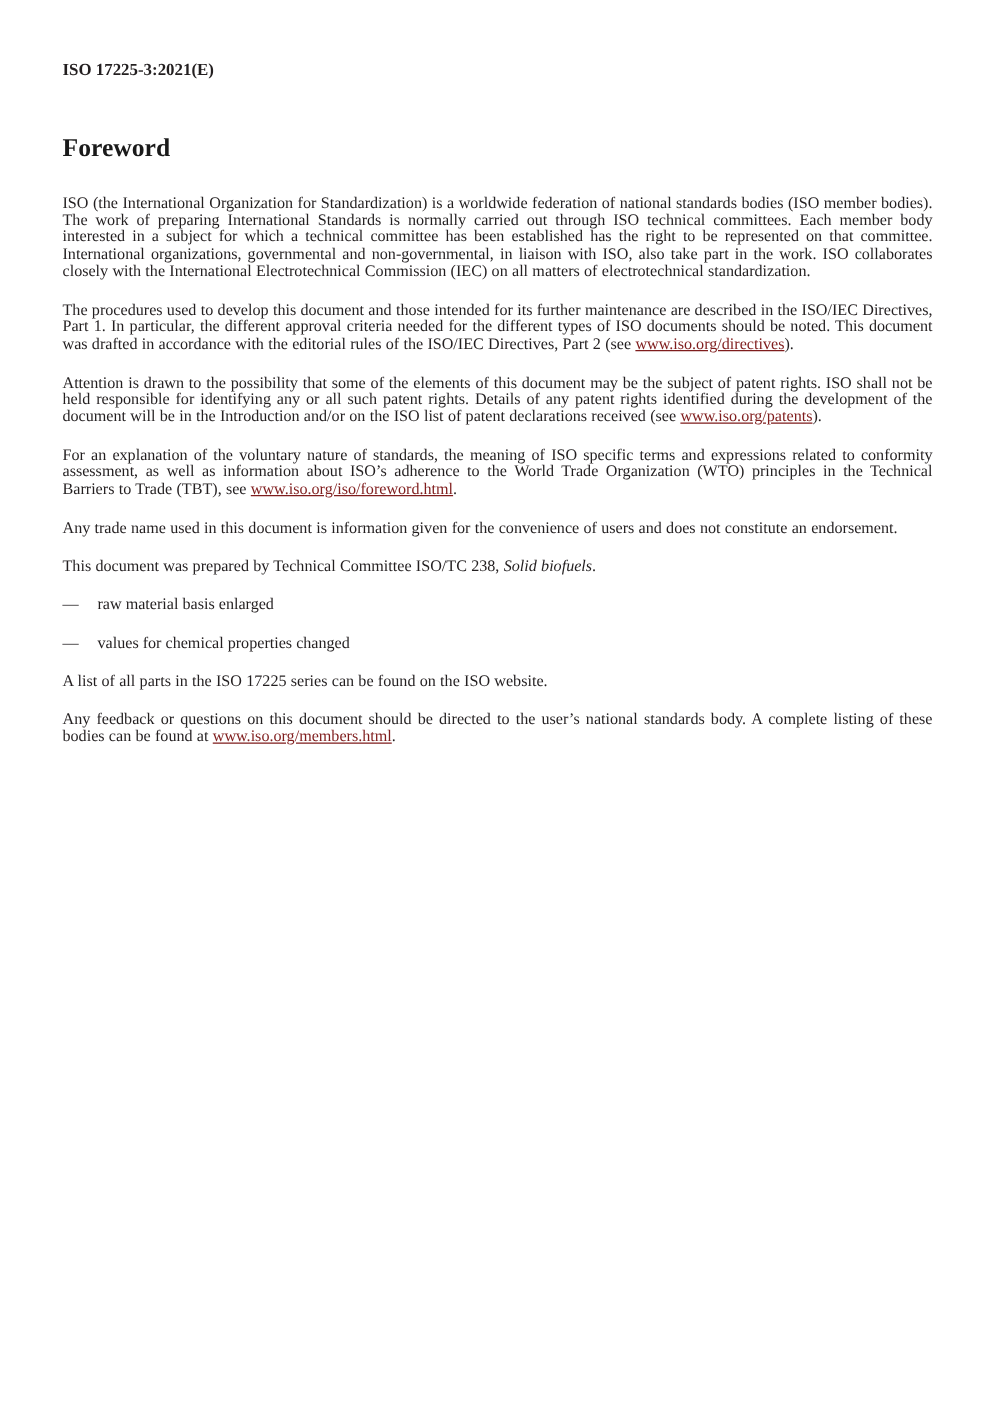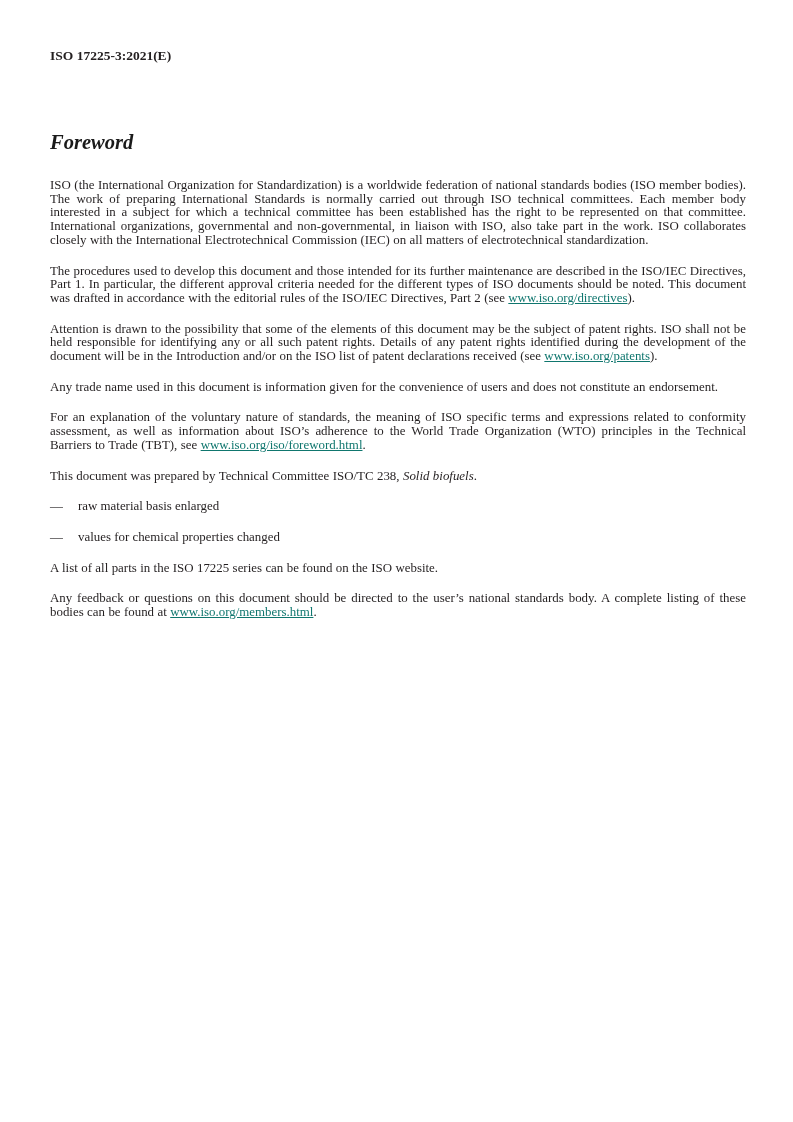--- a/index.html
+++ b/index.html
@@ -18,47 +18,46 @@
     left: 50px;
     top: 0;
     width: 696px;
   }
   .doc-ref {
     margin-top: 48px;
     font-size: 13.5px;
     font-weight: bold;
   }
   .title {
-    margin-top: 67px;
+    margin-top: 44px;
     margin-bottom: 25px;
     font-size: 20.5px;
     font-weight: bold;
     color: #1a1a1a;
-    font-style: italic;
   }
   p.body-text {
     font-size: 12.9px;
     line-height: 13.7px;
     text-align: justify;
     margin-bottom: 17px;
     word-spacing: 0.2px;
   }
   .list-item {
     position: relative;
     padding-left: 28px;
     font-size: 12.9px;
     line-height: 13.7px;
     margin-bottom: 17px;
   }
   .list-item .dash {
     position: absolute;
     left: 0;
   }
   a.link {
-    color: #0f766e;
+    color: #7f1d1d;
     text-decoration: underline;
     cursor: pointer;
   }
   .italic { font-style: italic; }
   .footer {
     position: absolute;
     left: 50px;
     top: 1066px;
     width: 696px;
     display: flex;
@@ -76,23 +75,23 @@
     <div class="doc-ref">ISO 17225-3:2021(E)</div>
 
     <h1 class="title">Foreword</h1>
 
     <p class="body-text">ISO (the International Organization for Standardization) is a worldwide federation of national standards bodies (ISO member bodies). The work of preparing International Standards is normally carried out through ISO technical committees. Each member body interested in a subject for which a technical committee has been established has the right to be represented on that committee. International organizations, governmental and non-governmental, in liaison with ISO, also take part in the work. ISO collaborates closely with the International Electrotechnical Commission (IEC) on all matters of electrotechnical standardization.</p>
 
     <p class="body-text"><span>The procedures used to develop this document and those intended for its further maintenance are described in the ISO/IEC Directives, Part 1. In particular, the different approval criteria needed for the different types of ISO documents should be noted. This document was drafted in accordance with the editorial rules of the ISO/IEC Directives, Part 2 (see </span><a class="link">www.iso.org/directives</a><span>).</span></p>
 
     <p class="body-text"><span>Attention is drawn to the possibility that some of the elements of this document may be the subject of patent rights. ISO shall not be held responsible for identifying any or all such patent rights. Details of any patent rights identified during the development of the document will be in the Introduction and/or on the ISO list of patent declarations received (see </span><a class="link">www.iso.org/patents</a><span>).</span></p>
 
+    <p class="body-text"><span>For an explanation of the voluntary nature of standards, the meaning of ISO specific terms and expressions related to conformity assessment, as well as information about ISO’s adherence to the World Trade Organization (WTO) principles in the Technical Barriers to Trade (TBT), see </span><a class="link">www.iso.org/iso/foreword.html</a><span>.</span></p>
+
     <p class="body-text">Any trade name used in this document is information given for the convenience of users and does not constitute an endorsement.</p>
-
-    <p class="body-text"><span>For an explanation of the voluntary nature of standards, the meaning of ISO specific terms and expressions related to conformity assessment, as well as information about ISO’s adherence to the World Trade Organization (WTO) principles in the Technical Barriers to Trade (TBT), see </span><a class="link">www.iso.org/iso/foreword.html</a><span>.</span></p>
 
     <p class="body-text"><span>This document was prepared by Technical Committee ISO/TC 238, </span><span class="italic">Solid biofuels</span><span>.</span></p>
 
 
     <div class="list-item"><span class="dash">—</span><span>raw material basis enlarged</span></div>
 
     <div class="list-item"><span class="dash">—</span><span>values for chemical properties changed</span></div>
 
     <p class="body-text">A list of all parts in the ISO 17225 series can be found on the ISO website.</p>
 

